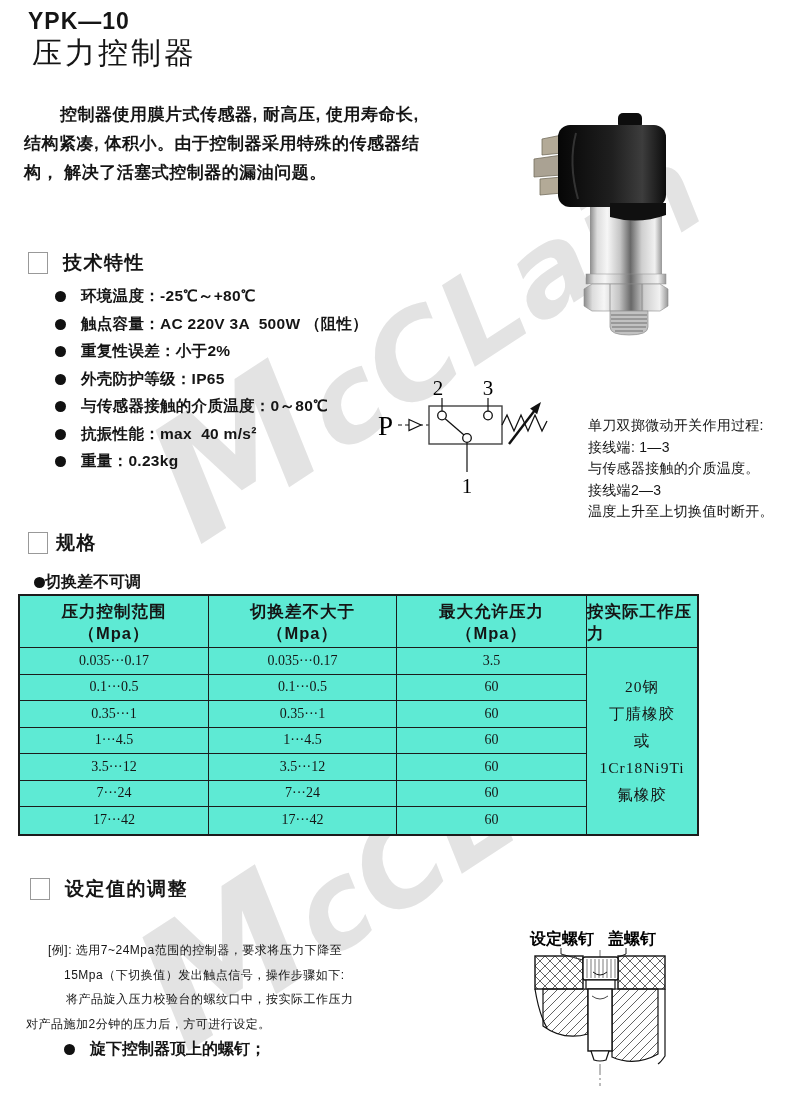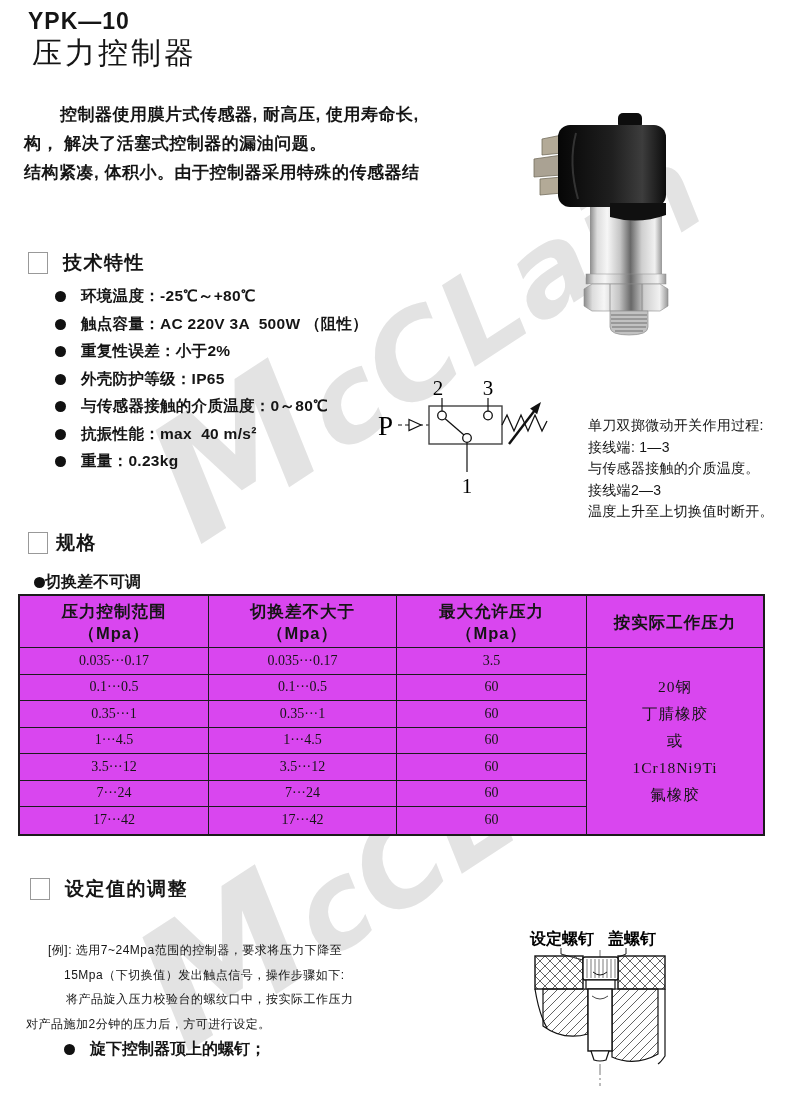--- a/index.html
+++ b/index.html
@@ -48,25 +48,25 @@
 
   
   .schematic { left:372px; top:368px; width:186px; height:130px; }
   .schematic-note { left:588px; top:383px; font-size:14px; font-weight:400; line-height:21.5px; letter-spacing:0.3px;margin-top:32px; }
 
   
   .spec-note { left:34px; top:571px; display:flex; align-items:center; height:22px; font-size:16px; font-weight:700; }
 
   
   .tbl {
-    left:18px; top:594px; width:747px;
+    left:18px; top:594px; width:681px;
     display:grid;
     grid-template-columns:189px 188px 190px 1fr;
     grid-template-rows:52px repeat(7, 26.5px);
-    border:2px solid #1c1c1c; background:#d946ef;
+    border:2px solid #1c1c1c; background:#5eead4;
   }
   .th {
     display:flex; flex-direction:column; justify-content:center; align-items:center;
     font-size:16.5px; font-weight:700; line-height:22px; letter-spacing:1px;
     border-right:1.5px solid #1c1c1c; border-bottom:1.5px solid #1c1c1c;
   }
   .th.last { border-right:none; }
   .td {
     display:flex; justify-content:center; align-items:center;
     font-family:"Liberation Serif", serif; font-size:14px;
@@ -97,22 +97,22 @@
 <body>
 
 <div class="wm wm1">McCLain</div>
 <div class="wm wm2">McCLain</div>
 
 <div class="abs model">YPK—10</div>
 <div class="abs title">压力控制器</div>
 
 <div class="abs intro">
   <div class="ind">控制器使用膜片式传感器, 耐高压, 使用寿命长,</div>
+  <div>结构紧凑, 体积小。由于控制器采用特殊的传感器结</div>
   <div>构， 解决了活塞式控制器的漏油问题。</div>
-  <div>结构紧凑, 体积小。由于控制器采用特殊的传感器结</div>
 </div>
 
 <svg class="abs photo" viewBox="0 0 170 240">
   <defs>
     <linearGradient id="metal" x1="0" y1="0" x2="1" y2="0">
       <stop offset="0" stop-color="#8c8c8c"></stop>
         <stop offset="0.1" stop-color="#dcdcdc"></stop>
       <stop offset="0.24" stop-color="#f6f6f6"></stop>
         <stop offset="0.42" stop-color="#c4c4c4"></stop>
       <stop offset="0.56" stop-color="#686868"></stop>

